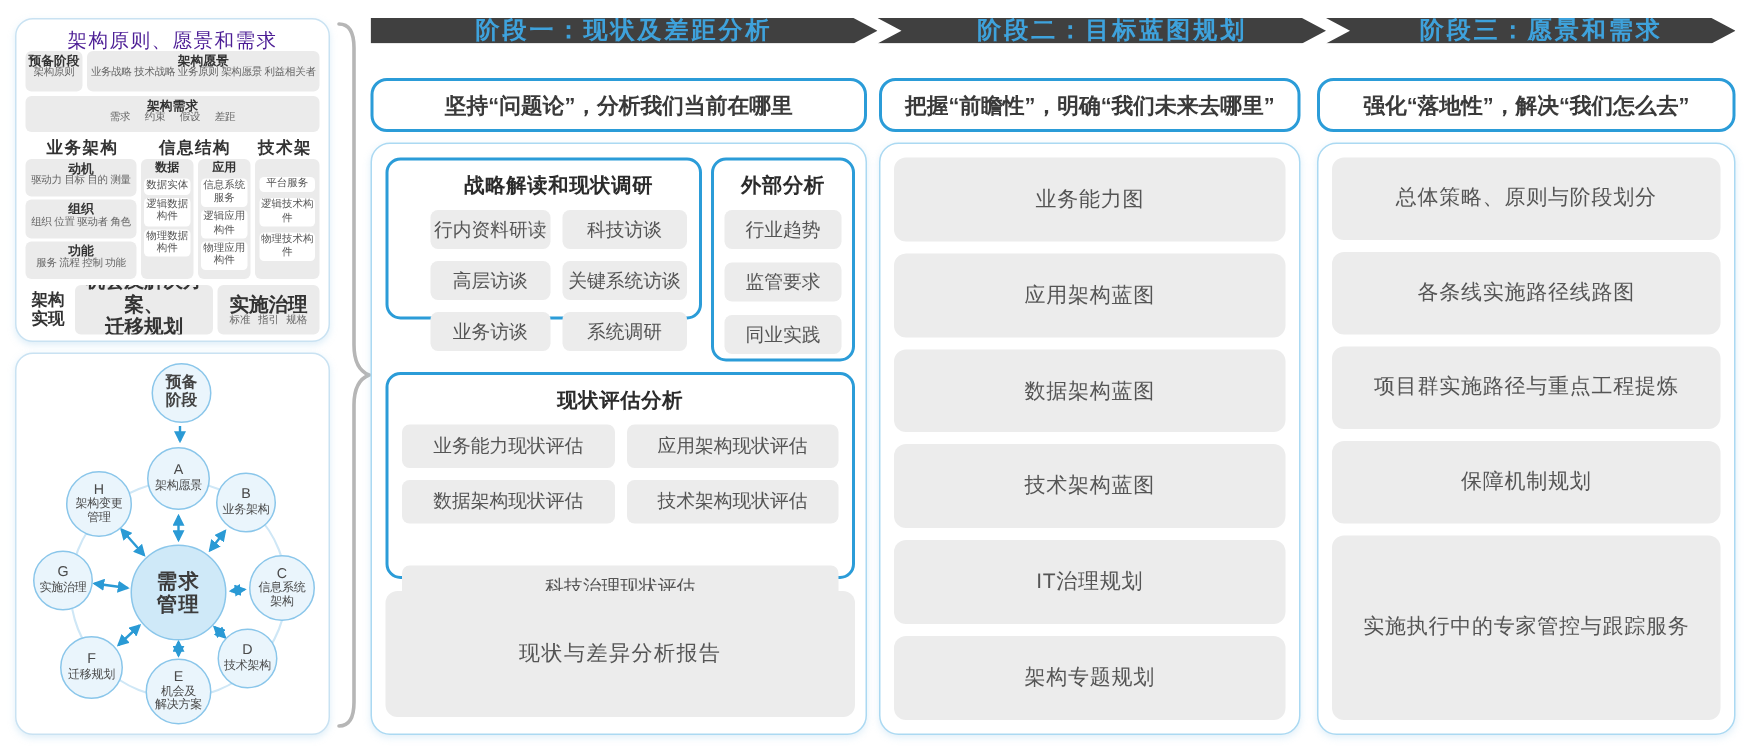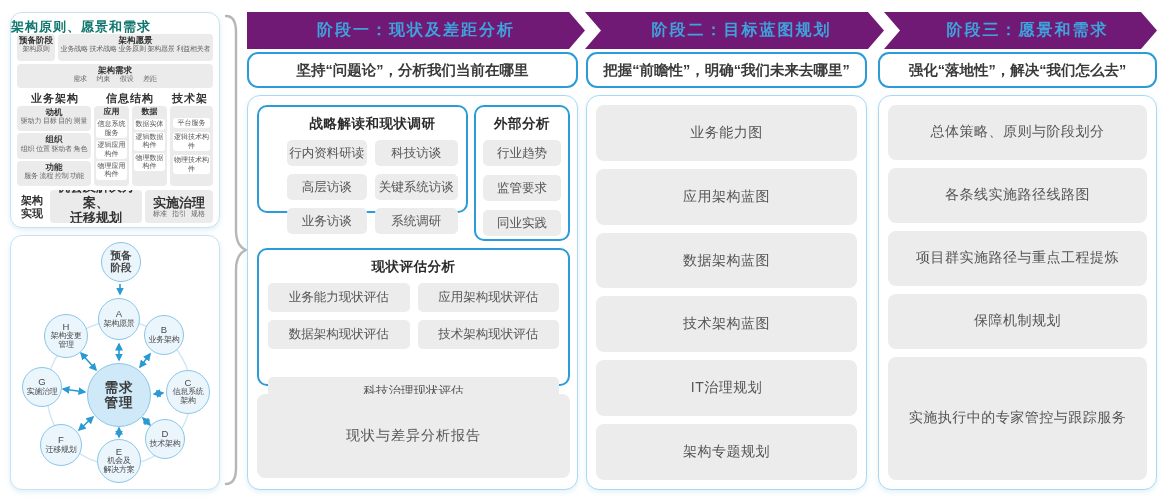--- a/index.html
+++ b/index.html
@@ -7,22 +7,22 @@
   #canvas { position:relative; width:1167px; height:499px; background:#fff; overflow:hidden; }
   .pre { white-space:pre-line; }
 
   
   .lpanel { position:absolute; left:10px; width:210px; background:#fff;
             border:1.5px solid #c9e2f2; border-radius:12px;
             box-shadow:0 2px 5px rgba(160,205,235,.35); }
   #lp-top { top:12px; height:216px; }
   #lp-bottom { top:235px; height:255px; }
 
-  .lp-title { position:absolute; top:5px; left:0; right:0; text-align:left;
-              font-size:13px; font-weight:bold; color:#0f766e; letter-spacing:1px; }
+  .lp-title { position:absolute; top:5px; left:0; right:0; text-align:center;
+              font-size:13px; font-weight:normal; color:#4c1d95; letter-spacing:1px; }
   .lp-row1 { position:absolute; top:21px; left:6px; right:6px; display:flex; gap:3px; height:27px; }
   .gbox { background:#ebebeb; border-radius:4px; text-align:center; overflow:hidden; }
   .gbox .t { font-size:8.5px; font-weight:bold; color:#333; line-height:1.2; padding-top:1px; }
   .gbox .s { font-size:7px; color:#666; line-height:1.15; letter-spacing:-0.2px; }
   .prep-box { width:38px; }
   .vision-box { flex:1; }
   .lp-row2 { position:absolute; top:51px; left:6px; right:6px; height:24px; }
   .lp-row2 .s { word-spacing:8px; }
   .lp-heads { position:absolute; top:78px; left:6px; right:6px; display:flex; }
   .lp-heads div { font-weight:bold; color:#333; font-size:11px; text-align:center; letter-spacing:1px; }
@@ -61,21 +61,21 @@
   .n-d { left:134px; top:183px; width:40px; height:40px; }
   .n-e { left:86px;  top:203px; width:44px; height:44px; }
   .n-f { left:29px;  top:188px; width:42px; height:42px; }
   .n-g { left:11px;  top:131px; width:40px; height:40px; }
   .n-h { left:33px;  top:78px;  width:44px; height:44px; }
 
   
   #brace { position:absolute; left:221px; top:10px; }
 
   
-  .band { position:absolute; top:12px; height:37px; background:#701a75;
+  .band { position:absolute; top:12px; height:17px; background:#404040;
           display:flex; align-items:center; justify-content:center;
           font-size:16px; font-weight:bold; color:#3ea2dc; letter-spacing:2px; }
   #band1 { left:247px; width:338px;
     clip-path:polygon(0 0, calc(100% - 16px) 0, 100% 50%, calc(100% - 16px) 100%, 0 100%); }
   #band2 { left:585px; width:299px; padding-left:14px;
     clip-path:polygon(0 0, calc(100% - 16px) 0, 100% 50%, calc(100% - 16px) 100%, 0 100%, 16px 50%); }
   #band3 { left:884px; width:273px; padding-left:14px;
     clip-path:polygon(0 0, calc(100% - 16px) 0, 100% 50%, calc(100% - 16px) 100%, 0 100%, 16px 50%); }
 
   
@@ -159,30 +159,30 @@
         <div class="gbox">
           <div class="t">组织</div>
           <div class="s">组织 位置 驱动者 角色</div>
         </div>
         <div class="gbox">
           <div class="t">功能</div>
           <div class="s">服务 流程 控制 功能</div>
         </div>
       </div>
       <div class="subcol">
+        <div class="t">数据</div>
+        <div class="wpill">数据实体</div>
+        <div class="wpill">逻辑数据构件</div>
+        <div class="wpill">物理数据构件</div>
+      </div>
+      <div class="subcol">
         <div class="t">应用</div>
         <div class="wpill">信息系统服务</div>
         <div class="wpill">逻辑应用构件</div>
         <div class="wpill">物理应用构件</div>
-      </div>
-      <div class="subcol">
-        <div class="t">数据</div>
-        <div class="wpill">数据实体</div>
-        <div class="wpill">逻辑数据构件</div>
-        <div class="wpill">物理数据构件</div>
       </div>
       <div class="col-tech">
         <div class="wpill">平台服务</div>
         <div class="wpill">逻辑技术构件</div>
         <div class="wpill">物理技术构件</div>
       </div>
     </div>
 
     <div class="lp-bottom-row">
       <div class="real-label pre">架构

